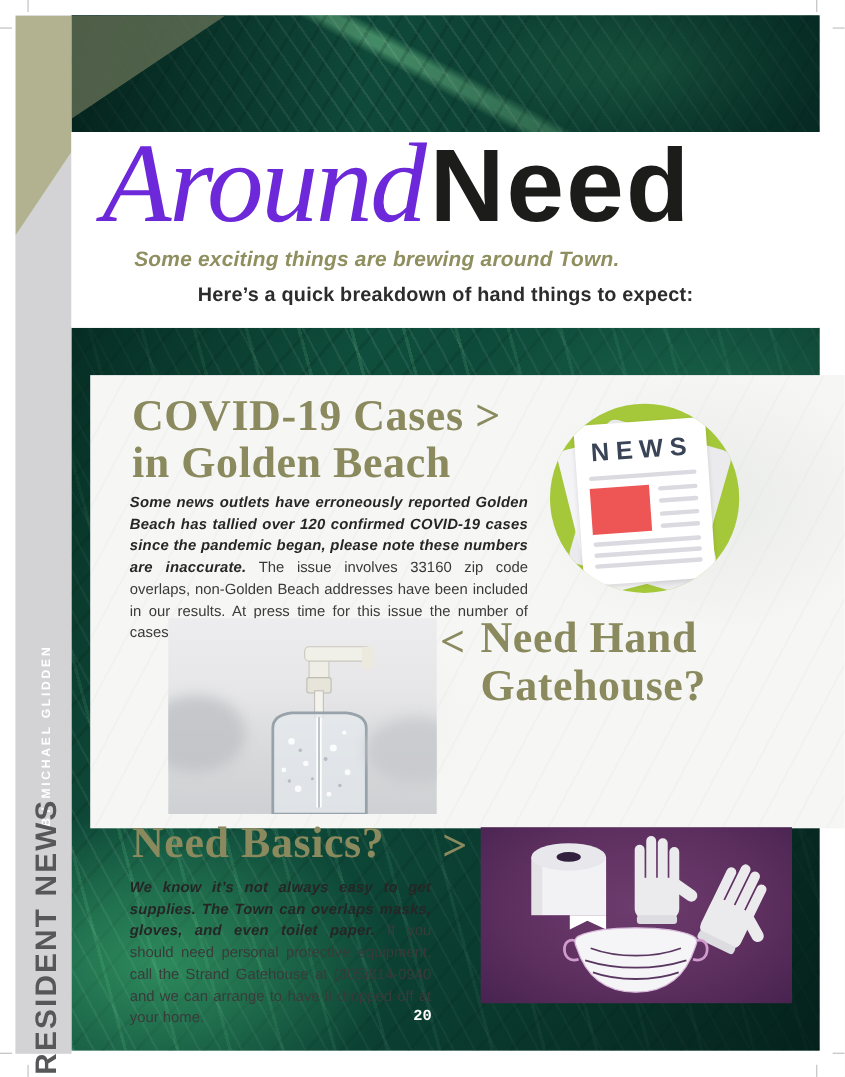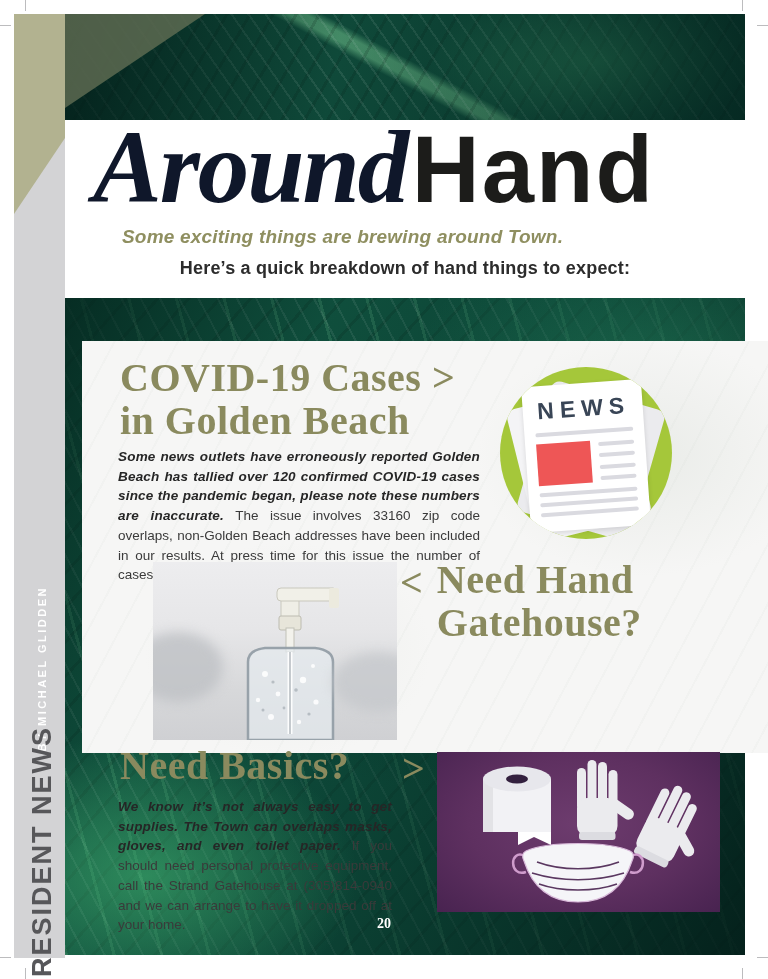--- a/index.html
+++ b/index.html
@@ -38,22 +38,22 @@
       radial-gradient(ellipse 260px 120px at 78% 45%, rgba(90,210,140,.4), transparent 65%),
       repeating-linear-gradient(55deg, rgba(255,255,255,.12) 0 2px, transparent 2px 14px),
       repeating-linear-gradient(-60deg, rgba(0,0,0,.16) 0 3px, transparent 3px 20px),
       linear-gradient(28deg, transparent 46%, rgba(150,235,170,.55) 48%, rgba(150,235,170,.55) 50%, transparent 52%);}
   .khaki-tri{position:absolute;left:0;top:0;width:140px;height:94px;
     background:rgba(97,110,84,.8);clip-path:polygon(0 0,100% 0,0 100%);}
   .leaf-main{left:65px;top:298px;width:680px;height:657px;}
 
   
   .title-band{position:absolute;left:65px;top:120px;width:680px;height:178px;background:#ffffff;}
-  .t-script{font-family:"Liberation Serif",serif;font-style:italic;font-weight:700;
-            font-size:103px;color:#0f172a;letter-spacing:-2px;}
+  .t-script{font-family:"Liberation Serif",serif;font-style:italic;font-weight:400;
+            font-size:103px;color:#6d28d9;letter-spacing:-2px;}
   .t-bold{font-family:"Liberation Sans",sans-serif;font-weight:600;
           font-size:94px;color:#1c1c1a;letter-spacing:2px;}
   .title-line{position:absolute;left:28px;top:-4px;line-height:1;white-space:nowrap;}
   .subtitle{position:absolute;left:57px;top:106px;margin:0;font-size:19px;font-weight:700;
             font-style:italic;color:#8f8f60;letter-spacing:.2px;text-align:center;}
   .tagline{position:absolute;left:0;top:138px;width:100%;margin:0;text-align:center;
            font-size:18px;font-weight:700;color:#2c2c2c;letter-spacing:.2px;}
 
   
   .card{position:absolute;left:82px;top:341px;width:686px;height:412px;
@@ -103,21 +103,21 @@
   .basics-h{position:absolute;left:38px;top:404px;}
   .basics-arrow{position:absolute;left:320px;top:404px;}
   .basics-p{left:36px;top:456px;width:274px;}
 
   
   .ppe{position:absolute;left:355px;top:411px;width:283px;height:160px;overflow:hidden;
        background:radial-gradient(ellipse at 50% 45%, #6d3c6e 0%, #5e3060 55%, #482350 100%);}
 
   
   .pagenum{position:absolute;left:366px;top:916px;width:36px;text-align:center;
-           font-family:Liberation Serif, serif;font-weight:700;font-size:14px;color:#ffffff;}
+           font-family:Liberation Mono, monospace;font-weight:700;font-size:14px;color:#ffffff;}
 </style>
 </head>
 <body>
 
 <div class="page">
 
   <div class="mark mk-v" style="left:25px;top:0;"></div>
   <div class="mark mk-h" style="left:0;top:25px;"></div>
   <div class="mark mk-v" style="left:742px;top:0;"></div>
   <div class="mark mk-h" style="right:0;top:25px;"></div>
@@ -134,21 +134,21 @@
 
   <div class="strip">
     <div class="strip-olive"></div>
   </div>
   <span class="vtext byline">BY MICHAEL GLIDDEN</span>
   <span class="vtext section-label">RESIDENT NEWS</span>
 
   <div class="title-band">
     <div class="title-line">
       <span class="t-script">Around</span>
-      <span class="t-bold">Hand</span>
+      <span class="t-bold">Need</span>
     </div>
     <p class="subtitle">Some exciting things are brewing around Town.</p>
     <p class="tagline">Here’s a quick breakdown of hand things to expect:</p>
   </div>
 
   <div class="card">
 
     <h2 class="h-serif covid-h">
       <span>COVID-19 Cases &gt;</span><br>
       <span>in Golden Beach</span>

